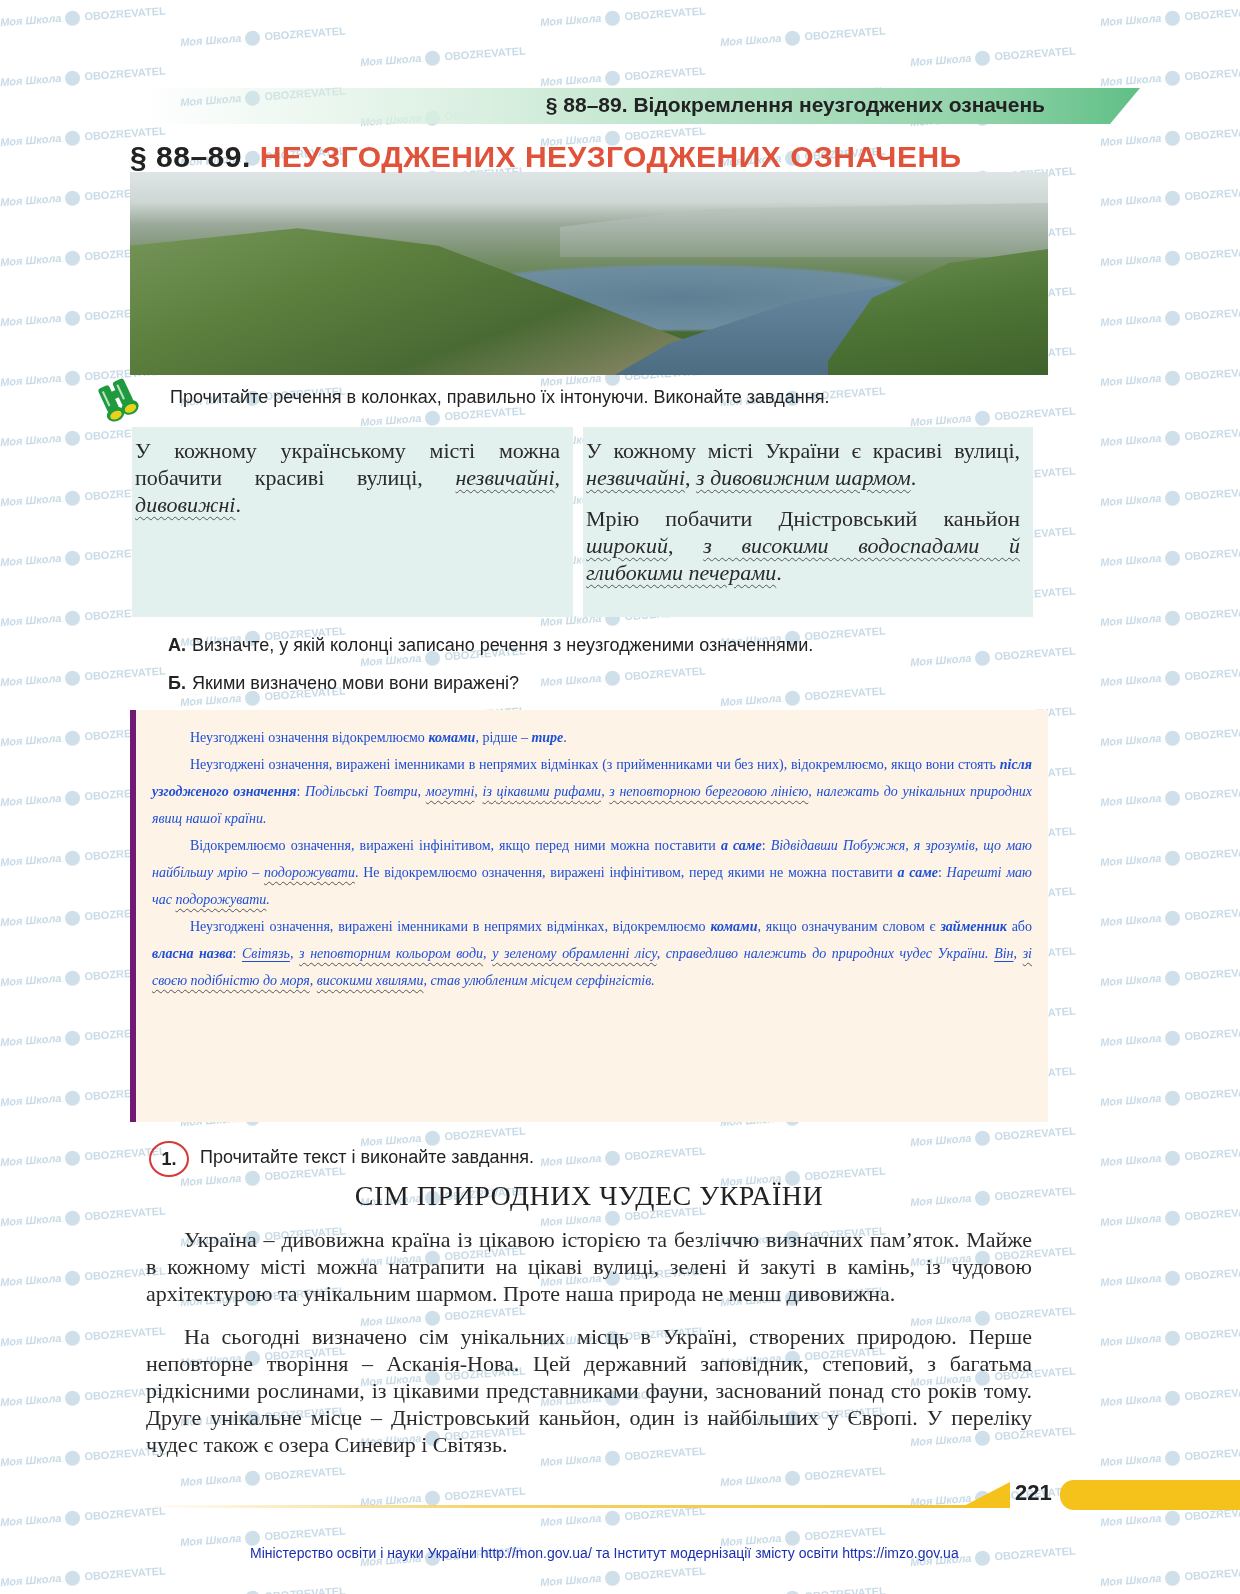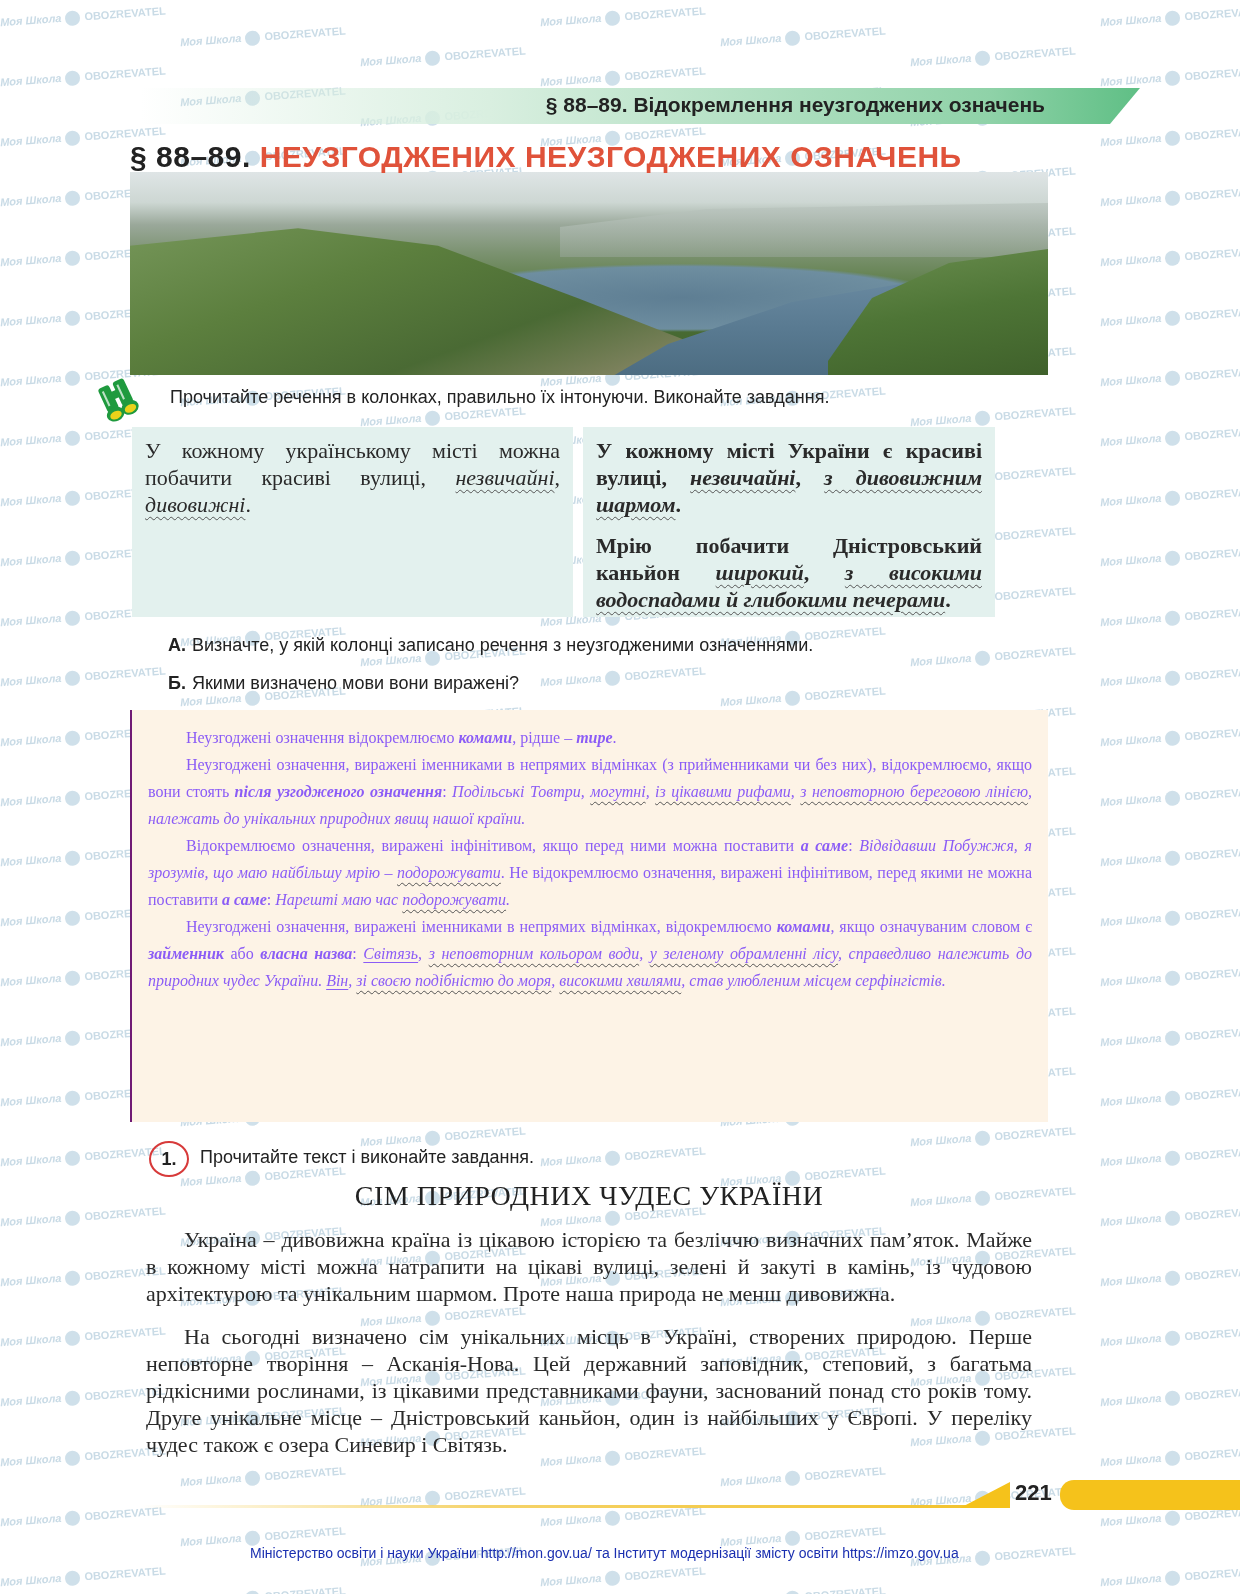--- a/index.html
+++ b/index.html
@@ -67,40 +67,40 @@
   }
 
   .binoculars { position: absolute; left: 96px; top: 377px; width: 48px; height: 46px; z-index: 2; }
   .instr-1 {
     position: absolute; left: 170px; top: 387px; z-index: 2;
     font-family: "Liberation Sans", sans-serif; font-size: 18px; color: #222;
   }
 
   .col {
     position: absolute; top: 427px; height: 190px; background: #e3f1ee; z-index: 1;
-    padding: 10px 13px 0 13px; box-sizing: border-box;
+    padding: 10px 13px 0 3px; box-sizing: border-box;
     font-size: 22px; line-height: 27px; color: #2a2a2a; text-align: justify;
   }
   .col.left { left: 132px; width: 441px; }
-  .col.right { left: 583px; width: 412px; font-weight: bold; }
+  .col.right { left: 583px; width: 450px; }
   .col p { margin: 0 0 14px 0; }
   .wavy { font-style: italic; text-decoration: underline wavy #555; text-decoration-thickness: 1px; text-underline-offset: 4px; }
   .uline { text-decoration: underline; text-underline-offset: 3px; }
 
   .qa {
     position: absolute; left: 168px; z-index: 2;
     font-family: "Liberation Sans", sans-serif; font-size: 18px; color: #222;
   }
   .qa b { font-weight: bold; margin-right: 6px; }
 
   .rule-box {
     position: absolute; left: 130px; top: 710px; width: 918px; height: 412px; z-index: 1;
-    background: #fdf3e6; border-left: 2px solid #701a75; box-sizing: border-box;
+    background: #fdf3e6; border-left: 6px solid #701a75; box-sizing: border-box;
     padding: 14px 16px 0 16px;
-    font-size: 16px; line-height: 27px; color: #8b5cf6; text-align: justify;
+    font-size: 14px; line-height: 27px; color: #1d4ed8; text-align: justify;
   }
   .rule-box p { margin: 0; text-indent: 38px; }
   .rule-box .bi { font-weight: bold; font-style: italic; }
   .rule-box .it { font-style: italic; }
 
   .task-badge {
     position: absolute; left: 149px; top: 1141px; width: 40px; height: 36px; z-index: 2;
     border: 2px solid #d73a3a; border-radius: 50%; box-sizing: border-box;
     font-family: "Liberation Sans", sans-serif; font-weight: bold; font-size: 18px;
     display: flex; align-items: center; justify-content: center; color: #222;

